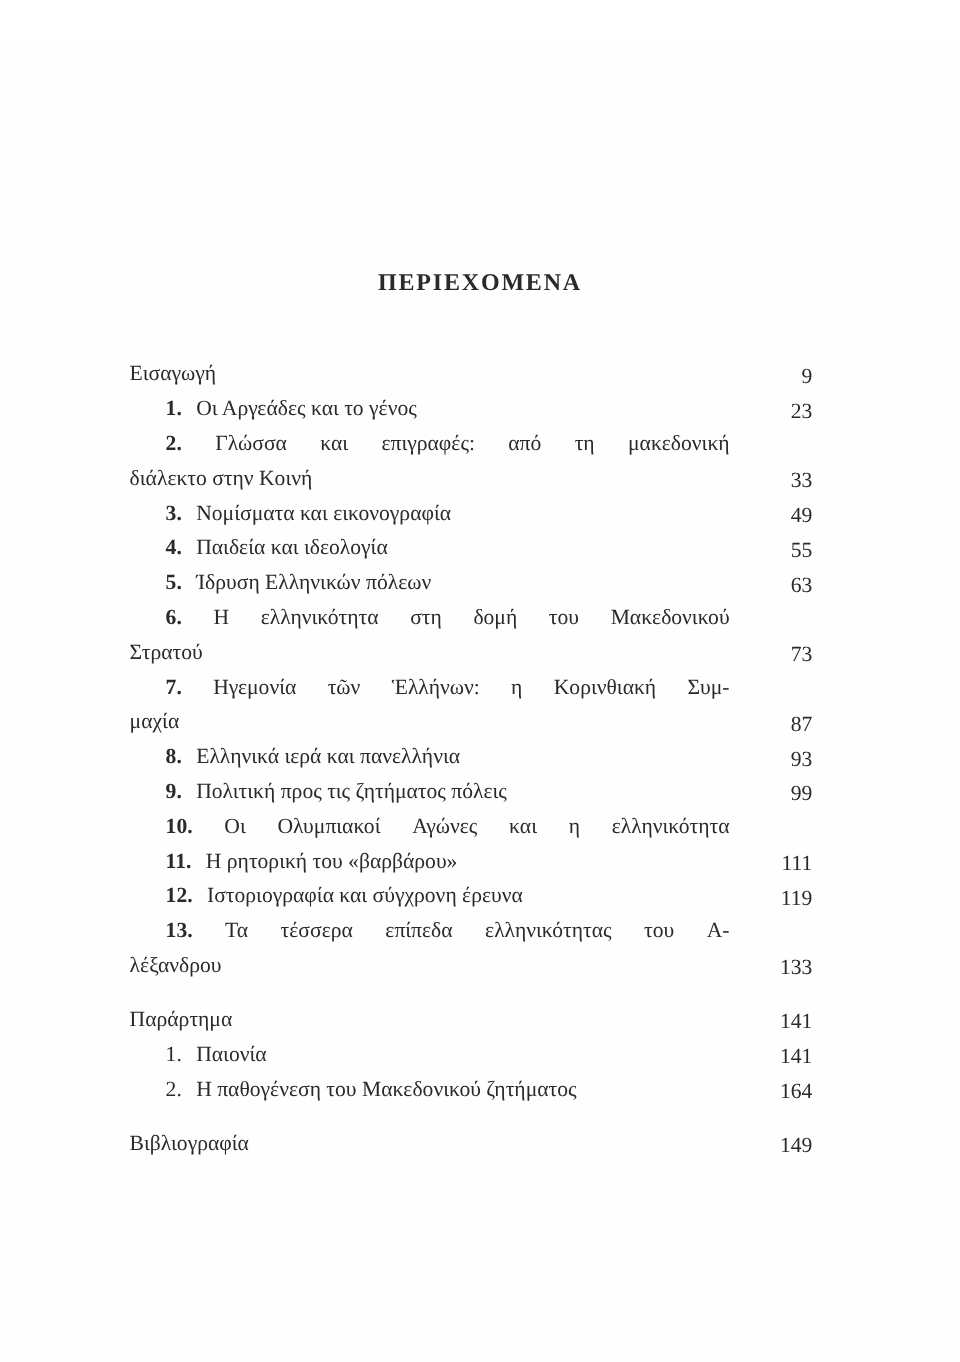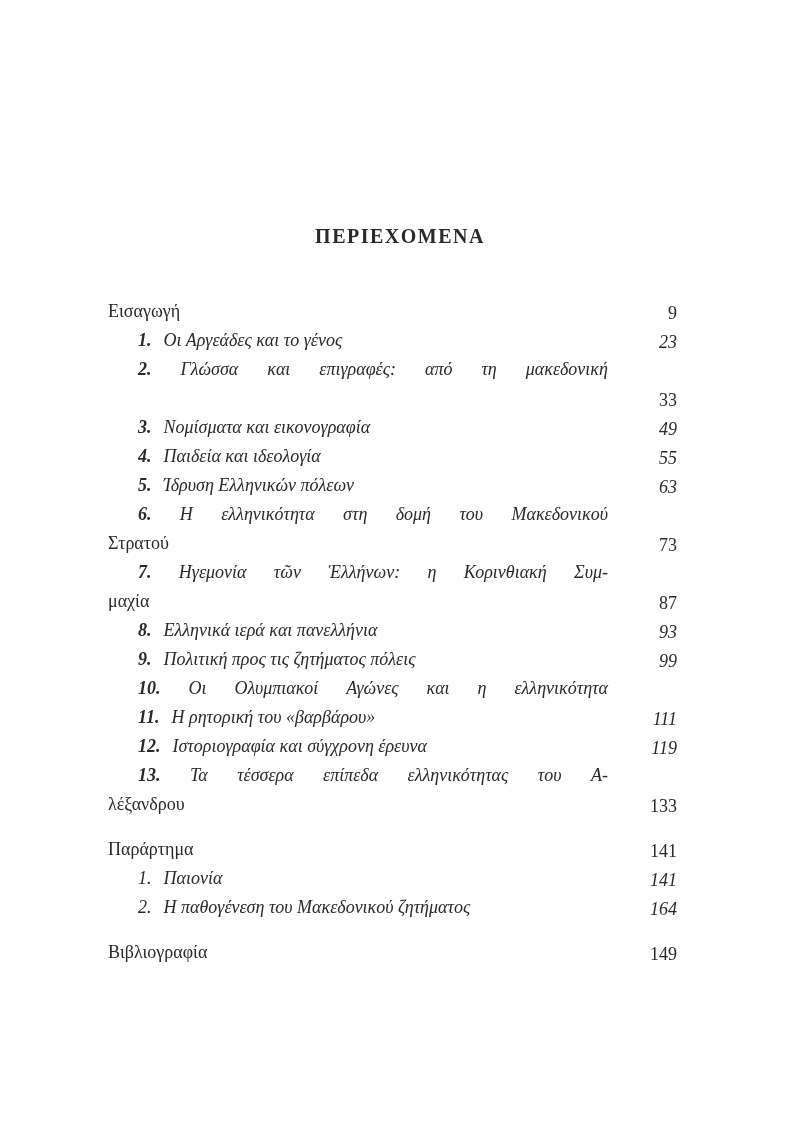--- a/index.html
+++ b/index.html
@@ -41,21 +41,21 @@
     font-size: 18px;
     white-space: nowrap;
   }
   .row .num {
     font-weight: 700;
     margin-right: 12px;
   }
   .row .num.plain {
     font-weight: 400;
   }
-  .ind { padding-left: 30px; font-style: italic; }
+  .ind { padding-left: 30px; }
   .pg {
     position: absolute;
     right: 0;
     top: 2px;
   }
   
   .row.just {
     display: flex;
     justify-content: space-between;
     width: 470px; 
@@ -73,21 +73,21 @@
       <div class="row ind"><span class="num">1.</span><span>Οι Αργεάδες και το γένος</span><span class="pg">23</span></div>
       <div class="row ind just">
         <span class="num">2.</span>
         <span>Γλώσσα</span>
         <span>και</span>
         <span>επιγραφές:</span>
         <span>από</span>
         <span>τη</span>
         <span>μακεδονική</span>
       </div>
-      <div class="row"><span class="pg">33</span></div>
+      <div class="row"><span>διάλεκτο στην Κοινή</span><span class="pg">33</span></div>
       <div class="row ind"><span class="num">3.</span><span>Νομίσματα και εικονογραφία</span><span class="pg">49</span></div>
       <div class="row ind"><span class="num">4.</span><span>Παιδεία και ιδεολογία</span><span class="pg">55</span></div>
       <div class="row ind"><span class="num">5.</span><span>Ίδρυση Ελληνικών πόλεων</span><span class="pg">63</span></div>
       <div class="row ind just">
         <span class="num">6.</span>
         <span>Η</span>
         <span>ελληνικότητα</span>
         <span>στη</span>
         <span>δομή</span>
         <span>του</span>

